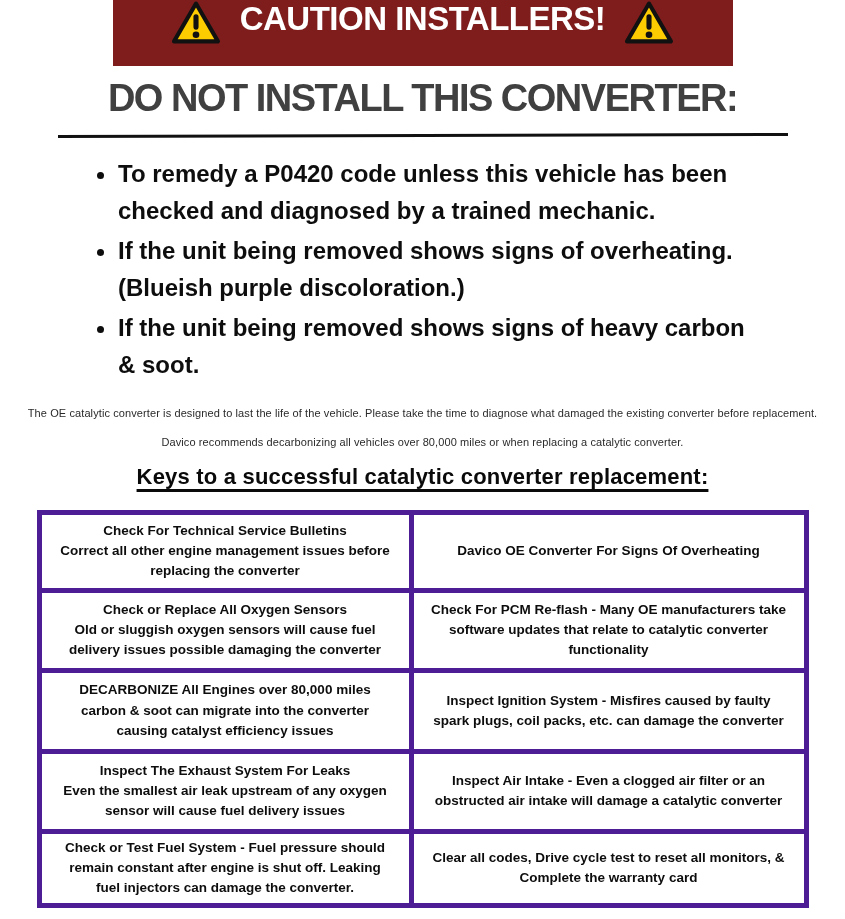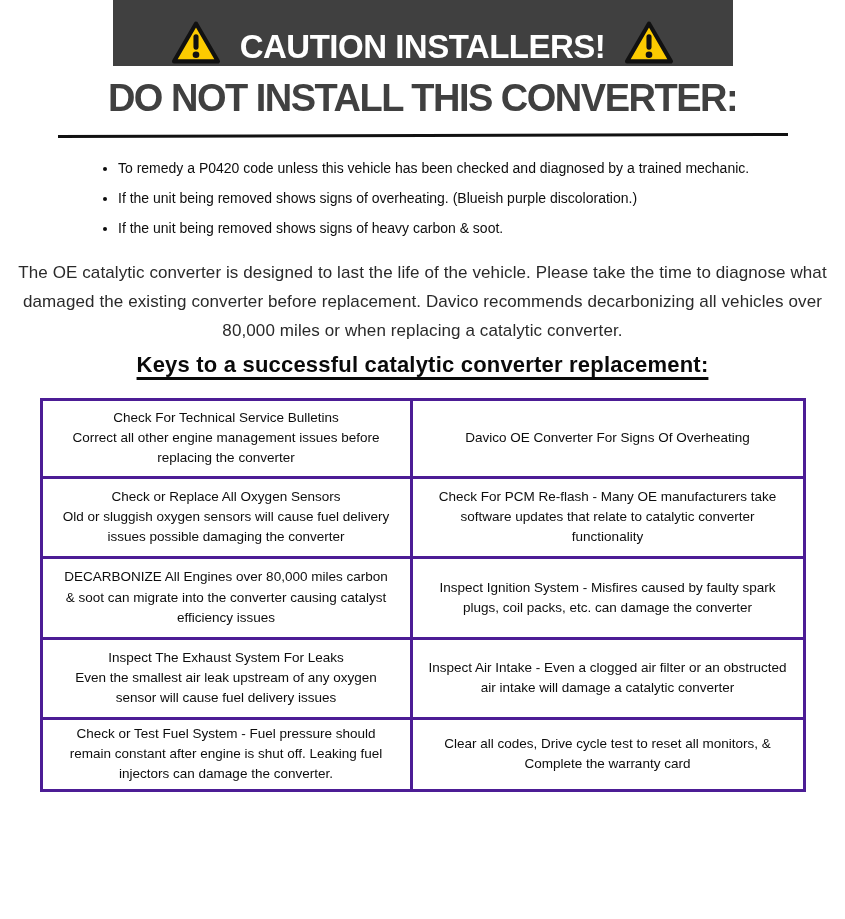--- a/index.html
+++ b/index.html
@@ -14,23 +14,23 @@
     font-family: "Liberation Sans", sans-serif;
     color: #111111;
   }
   .page { width: 845px; height: 919px; position: relative; }
 
   
   .banner {
     width: 620px;
     height: 66px;
     margin: 0 auto;
-    background: #404040;
+    background: #7f1d1d;
     display: flex;
-    align-items: flex-end;
+    align-items: flex-start;
     justify-content: center;
     gap: 18px;
   }
   .banner-text {
     color: #ffffff;
     font-weight: bold;
     font-size: 33px;
     letter-spacing: -0.5px;
     white-space: nowrap;
   }
@@ -57,33 +57,33 @@
   }
 
   
   ul.warning-list {
     width: 645px;
     margin: 18px 0 0 100px;
     padding: 0 0 0 18px;
     list-style: disc;
   }
   ul.warning-list li {
-    font-size: 14px;
-    font-weight: normal;
-    line-height: 27px;
+    font-size: 24px;
+    font-weight: bold;
+    line-height: 37px;
     margin-bottom: 3px;
     color: #0d0d0d;
   }
 
   
   p.advisory {
     width: 822px;
     margin: 16px auto 0 auto;
     text-align: center;
-    font-size: 17px;
+    font-size: 11px;
     font-weight: normal;
     line-height: 29px;
     color: #2a2a2a;
     letter-spacing: 0.1px;
   }
 
   
   h2.keys-heading {
     margin: 7px 0 0 0;
     text-align: center;
@@ -97,25 +97,25 @@
   }
 
   
   table.keys-table {
     margin: 20px auto 0 auto;
     border-collapse: collapse;
     width: 693px;
     table-layout: fixed;
   }
   table.keys-table td {
-    border: 3px solid #4c1d95;
+    border: 5px solid #4c1d95;
     text-align: center;
     vertical-align: middle;
     font-size: 13.5px;
-    font-weight: normal;
+    font-weight: bold;
     line-height: 1.5;
     padding: 4px 16px;
     white-space: pre-line;
     color: #0d0d0d;
   }
   td.col-left  { width: 335px; }
   td.col-right { width: 358px; }
   td.big-cell  { font-size: 15.5px; }
   tr.row-1 { height: 78px; }
   tr.row-2 { height: 80px; }

